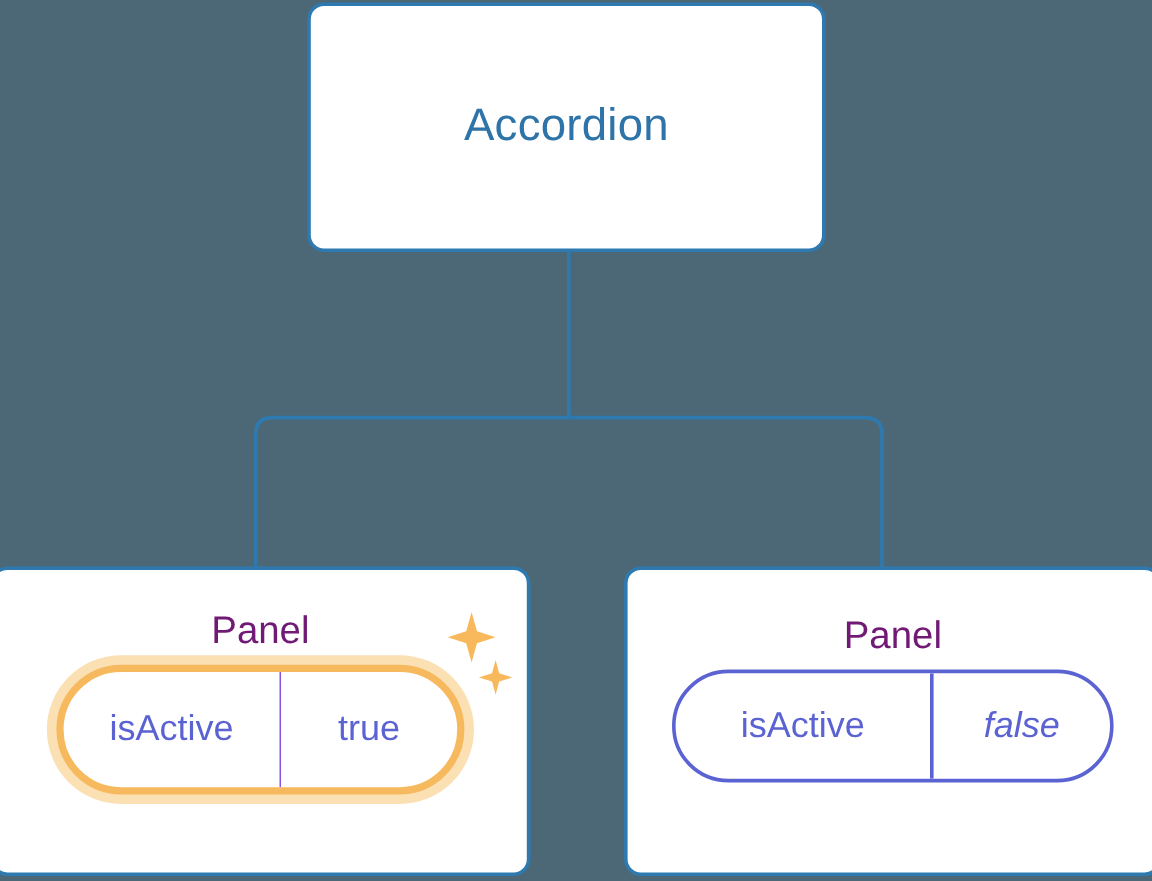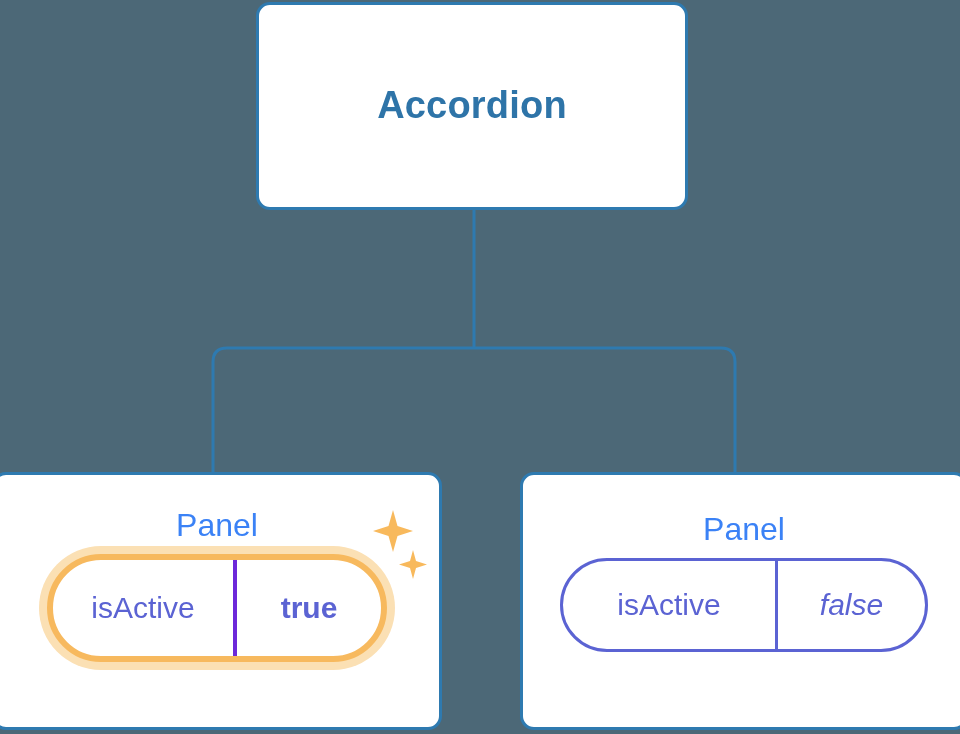--- a/index.html
+++ b/index.html
@@ -47,39 +47,39 @@
     width: 432px;
     height: 208px;
     justify-content: center;
   }
 
   .node-title {
     color: #2e74a8;
     font-size: 38px;
     line-height: 1.1;
     letter-spacing: .2px;
-    font-weight: 700;
+    font-weight: 400;
   }
 
   #panel-left-node {
     left: -8px;
     top: 472px;
     width: 450px;
     height: 258px;
     padding-top: 32px;
   }
   #panel-right-node {
     left: 520px;
     top: 472px;
     width: 448px;
     height: 258px;
     padding-top: 36px;
   }
   .panel-title {
-    color: #3b82f6;
+    color: #701a75;
     font-size: 32px;
     font-weight: 400;
     margin-bottom: 10px;
   }
 
   
   .pill-wrap {
     position: relative;
     display: inline-block;
     text-align: center;
@@ -111,22 +111,22 @@
   }
   .pill.is-highlight .pill-cell {
     color: #5b63d3;
   }
   .pill.is-highlight .pill-key {
     width: 180px;
     padding: 0 14px;
   }
   .pill.is-highlight .pill-val {
     width: 148px;
-    border-left: 4px solid #6d28d9;
-    font-weight: bold;
+    border-left: 1px solid #6d28d9;
+    font-weight: normal;
   }
 
   
   .pill.is-plain {
     border: 3px solid #5b63d3;
     background: #ffffff;
     height: 94px;
   }
   .pill.is-plain .pill-cell {
     color: #5b63d3;

